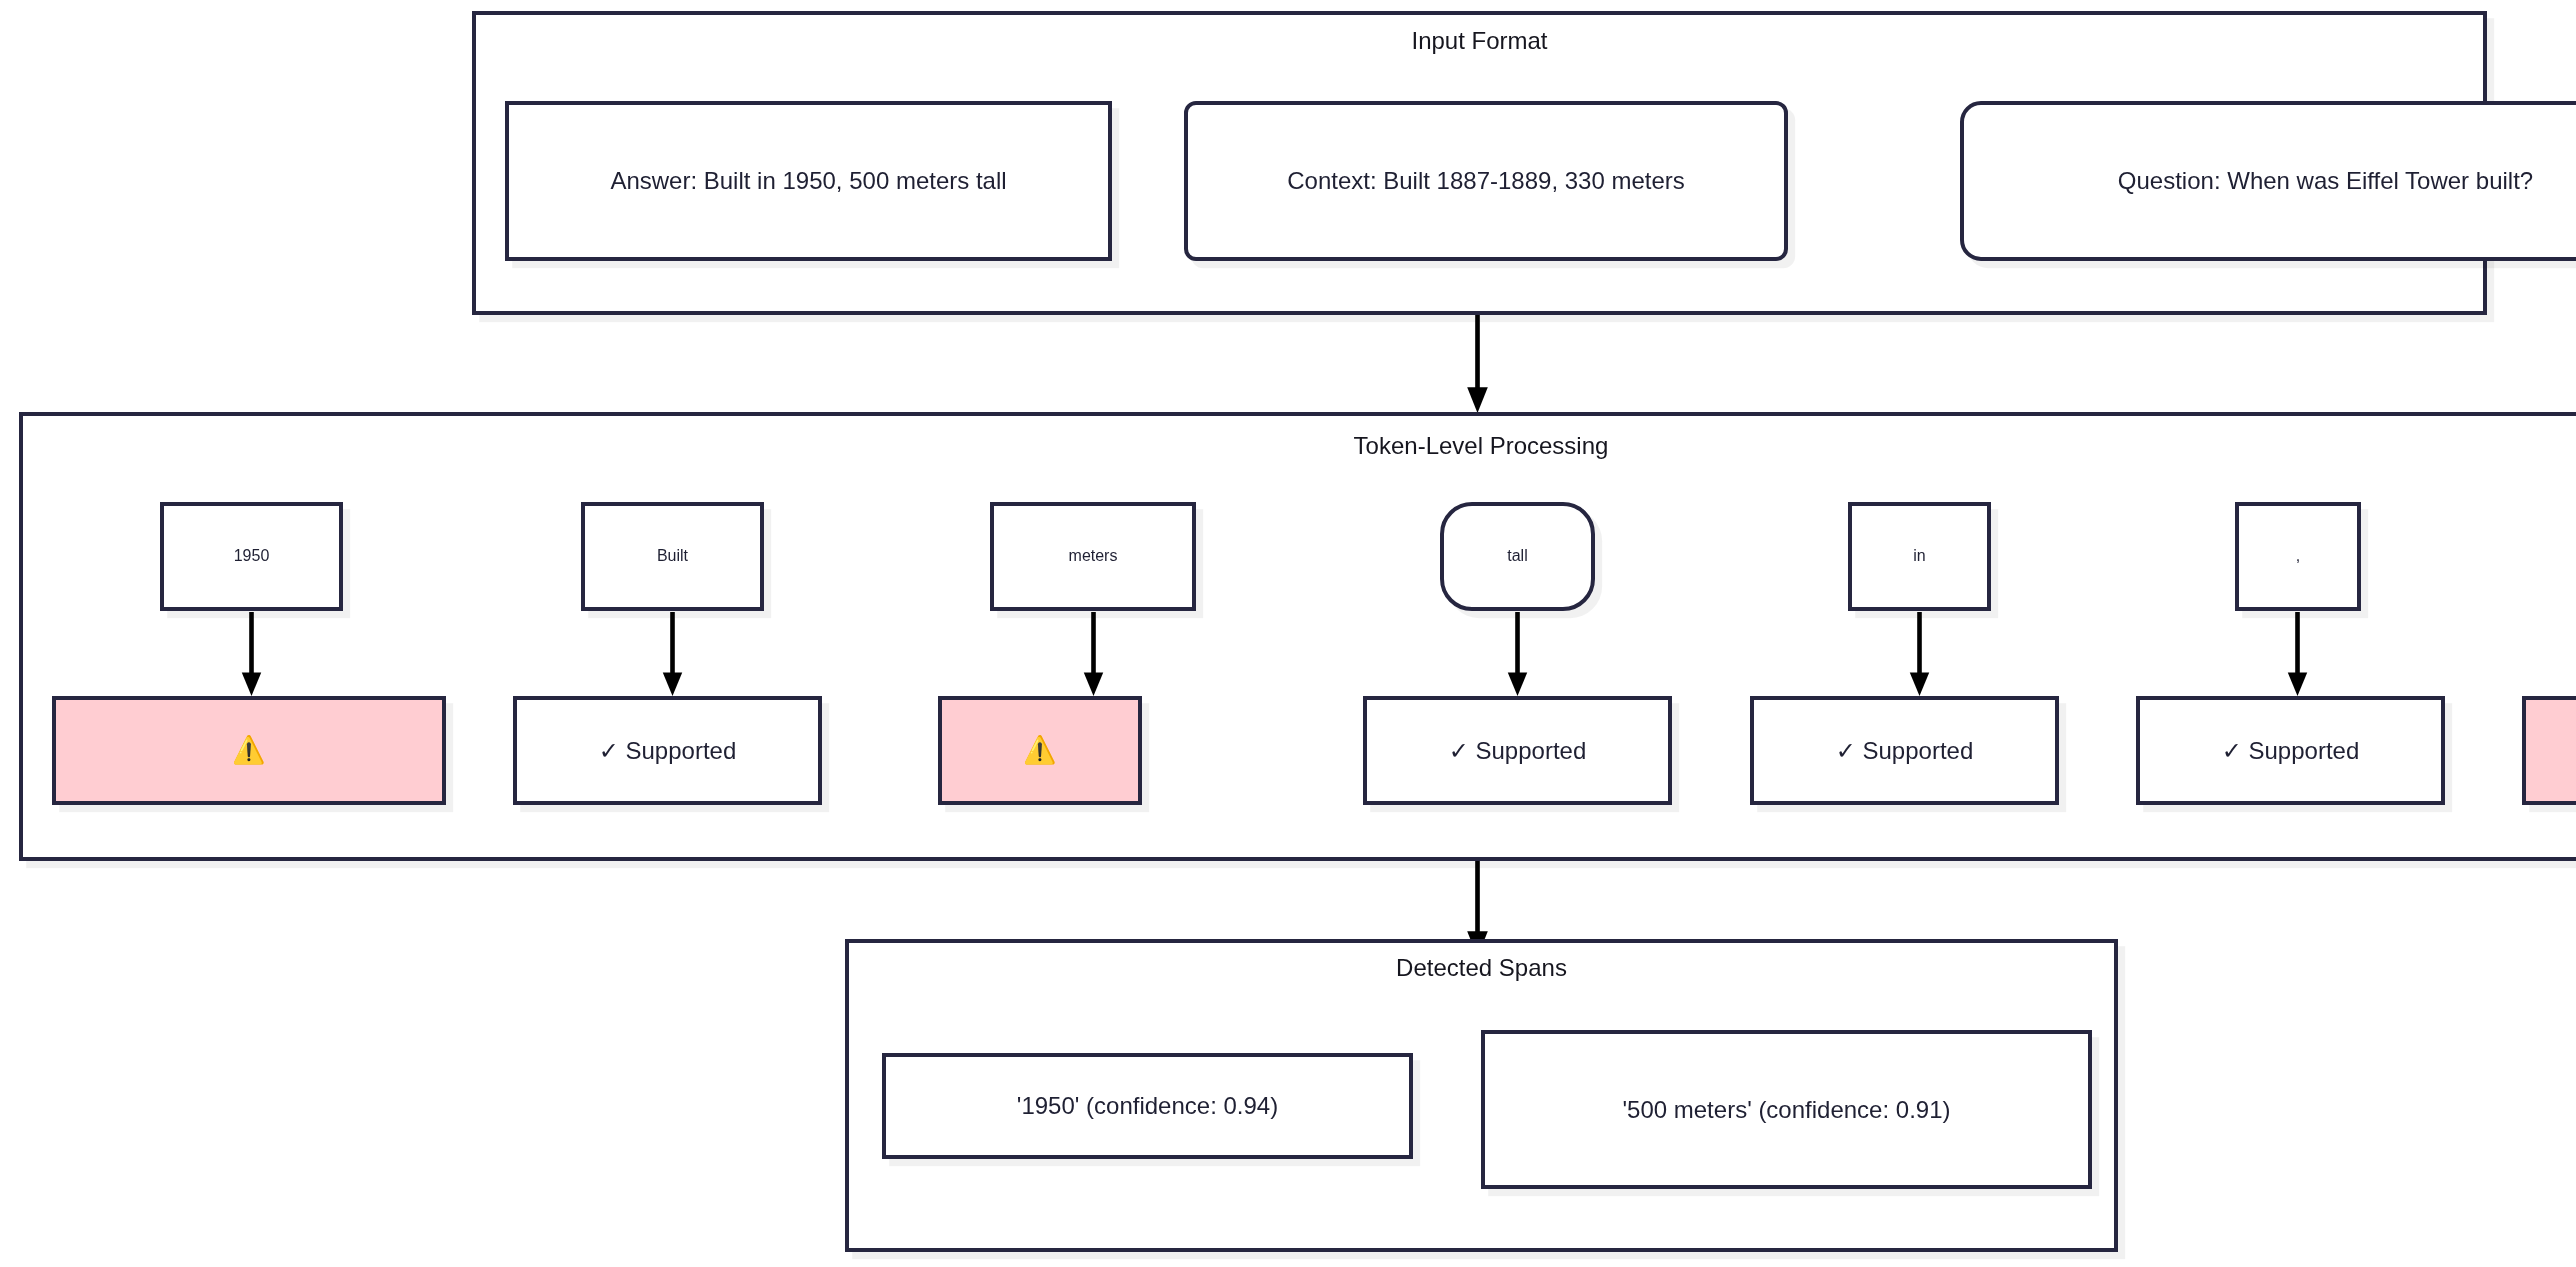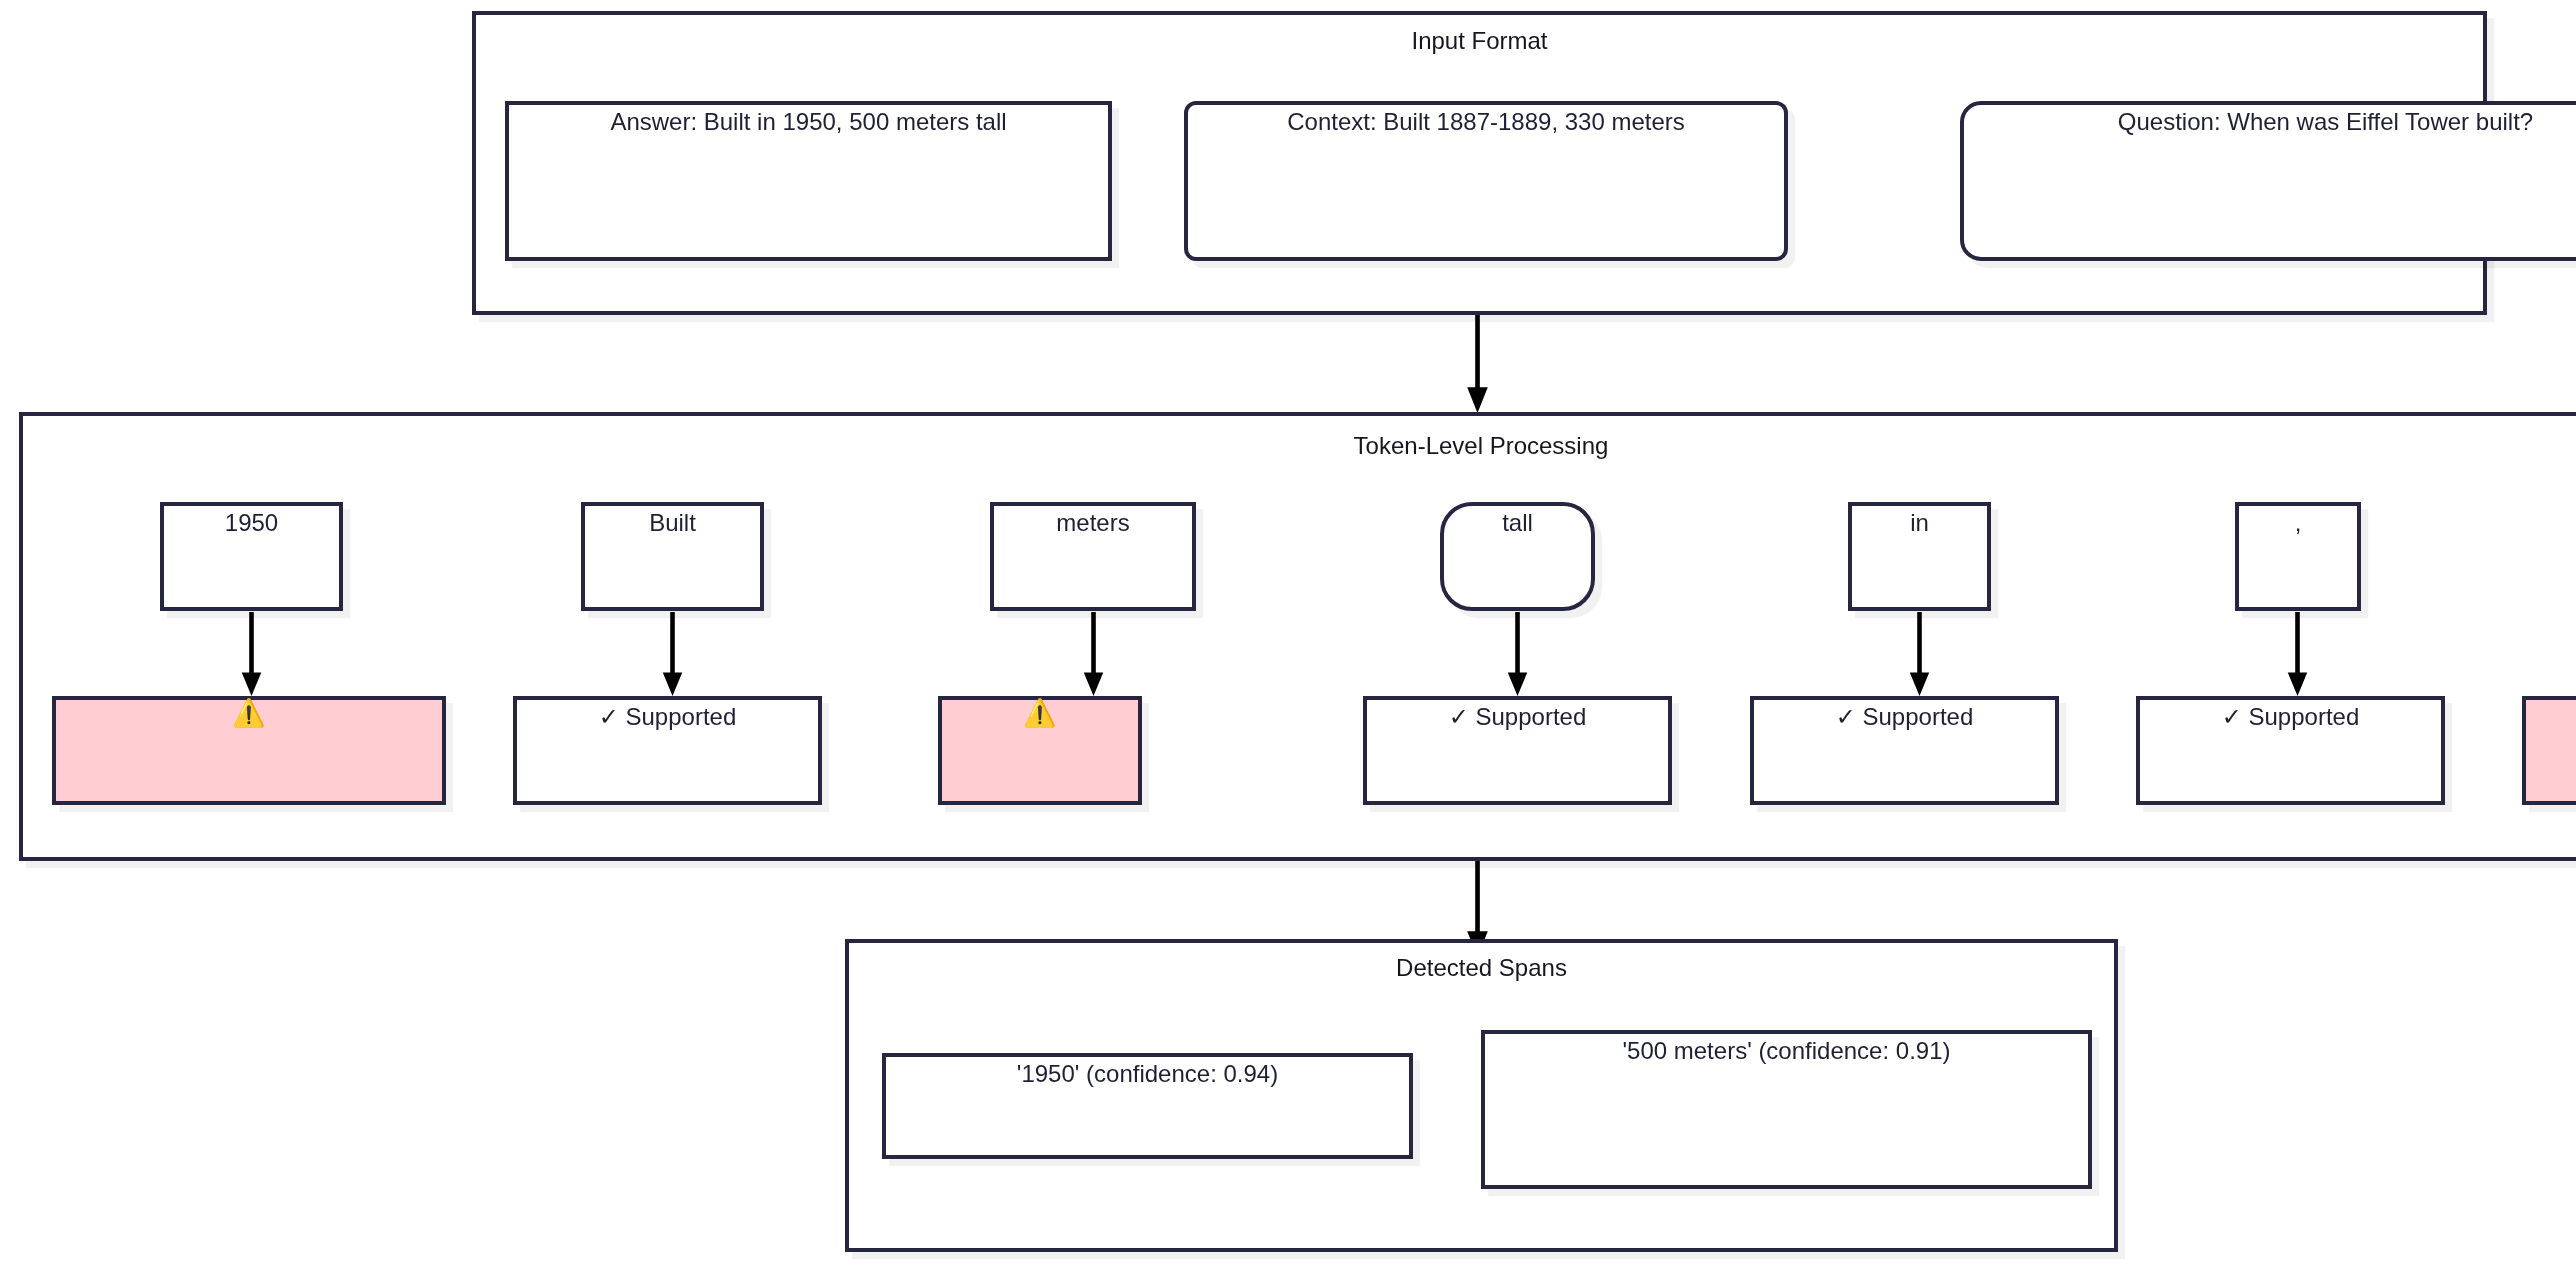--- a/index.html
+++ b/index.html
@@ -16,21 +16,21 @@
   }
 
   
   .node {
     position: absolute;
     box-sizing: border-box;
     background: #ffffff;
     border: 4.1px solid #262640;
     box-shadow: 7.2px 7.2px 0 rgba(0,0,0,0.055);
     display: flex;
-    align-items: flex-start;
+    align-items: center;
     justify-content: center;
     text-align: center;
     color: #1f2033;
     line-height: 1.38;
   }
   .subgraph {
     position: absolute;
     box-sizing: border-box;
     background: #ffffff;
     border: 4.1px solid #262640;
@@ -59,21 +59,21 @@
   #input-context { left: 1184px; width: 604px; border-radius: 12px; }
   #input-question{ left: 1960px; width: 731px; border-radius: 21px; }
 
   
   #token-group { left: 18.5px; top: 412px; width: 2925px; height: 449px; }
   #token-group-title { top: 432px; }
 
   .token-box {
     top: 502px;
     height: 109px;
-    font-size: 24px;
+    font-size: 16px;
   }
   .status-box {
     top: 696px;
     height: 109px;
     font-size: 24px;
     white-space: nowrap;
   }
   .status-box.warn { background: #ffcdd2; }
   .warn-glyph {
     font-size: 27px;

